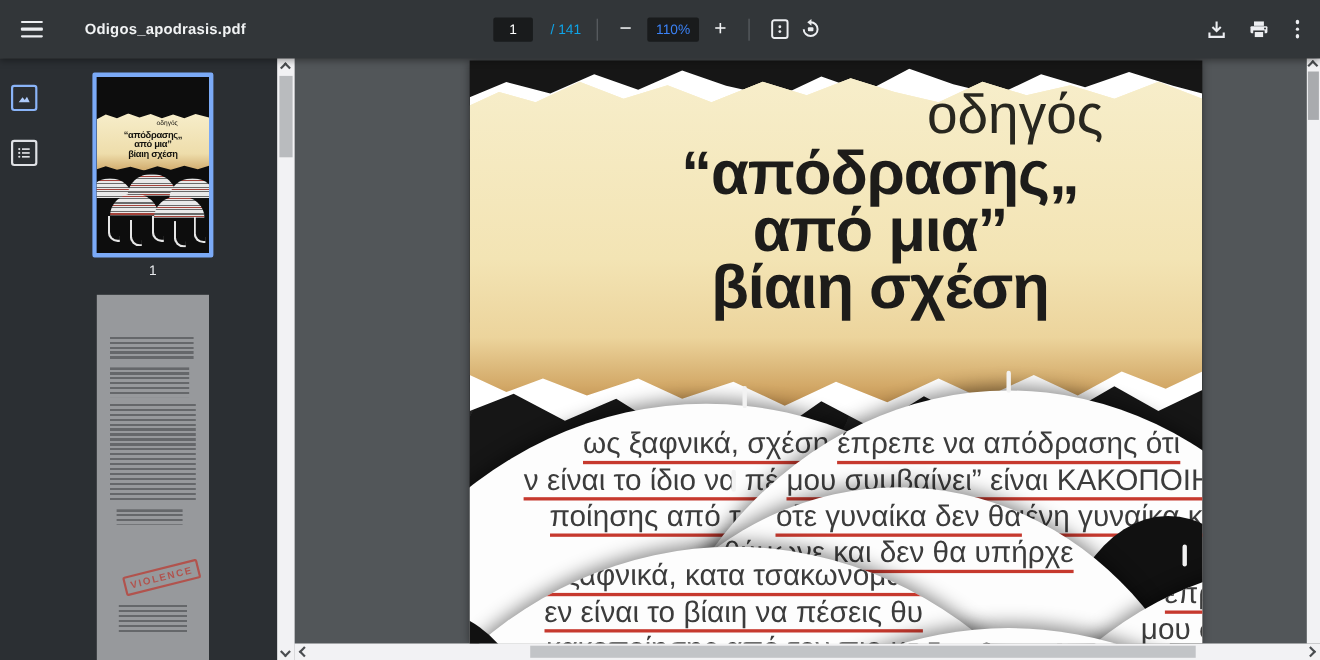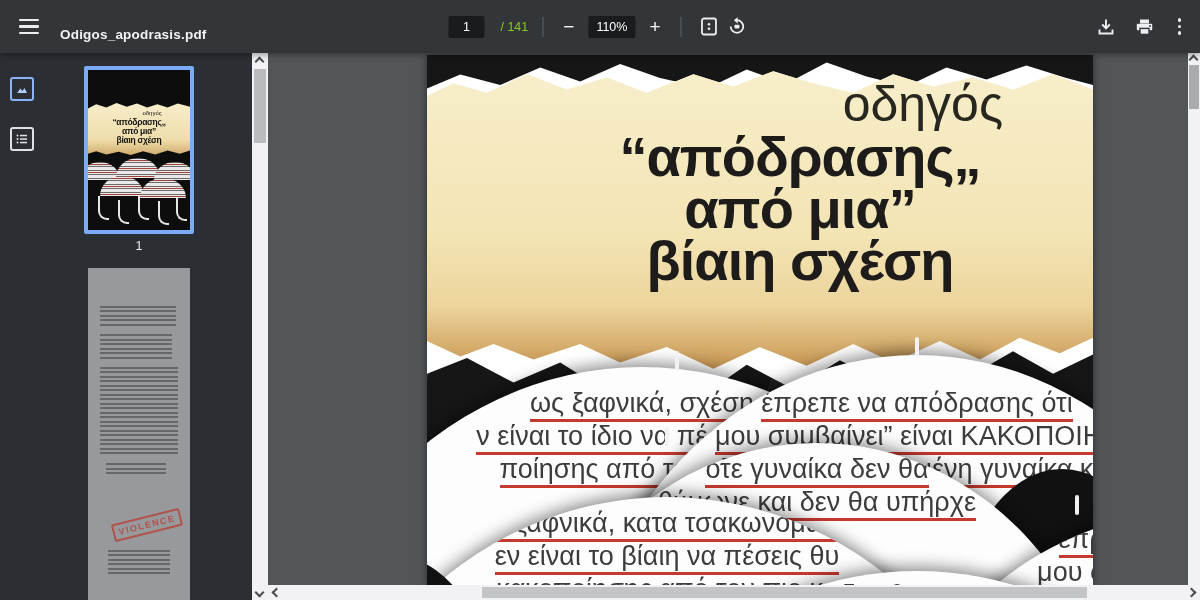--- a/index.html
+++ b/index.html
@@ -3,34 +3,34 @@
 <meta charset="utf-8">
 <style>
   * { margin:0; padding:0; box-sizing:border-box; }
   html,body { width:1200px; height:600px; overflow:hidden; background:#525659;
               font-family:"Liberation Sans", sans-serif; }
 
   
   .toolbar { position:absolute; left:0; top:0; width:1200px; height:53px;
              background:#323639; z-index:50; box-shadow:0 2px 6px rgba(0,0,0,.35);
              display:flex; align-items:center; }
-  .tb-left { display:flex; align-items:flex-end; margin-left:12px; }
+  .tb-left { display:flex; align-items:center; margin-left:12px;gap:17px; }
   .hamburger { width:34px; height:30px; display:flex; flex-direction:column;
                justify-content:center; gap:4px; cursor:pointer; padding:0 7px; }
   .hamburger i { display:block; height:2.5px; background:#eceef1; border-radius:1px; }
   .doc-title { color:#f1f3f4; font-size:13.5px; font-weight:700; margin-left:14px; letter-spacing:.2px; }
   .tb-center { position:absolute; left:50%; top:0; height:53px; transform:translateX(-50%);
                display:flex; align-items:center; }
   .page-input { width:36px; height:22px; background:#191b1c; border:none; border-radius:2px;
                 color:#fff; font-size:12.5px; text-align:center; font-family:"Liberation Sans",sans-serif; }
-  .page-total { color:#84cc16; font-size:12.5px; margin-left:16px; }
+  .page-total { color:#0ea5e9; font-size:12.5px; margin-left:16px; }
   .tb-sep { width:1px; height:20px; background:#5f6368; margin:0 14px; }
   .tb-btn { color:#f1f3f4; font-size:19px; line-height:1; background:none; border:none;
             cursor:pointer; padding:4px 6px; display:flex; align-items:center; }
-  .zoom-box { background:#191b1c; color:#ffffff; font-size:12.5px; border-radius:2px;
+  .zoom-box { background:#191b1c; color:#3b82f6; font-size:12.5px; border-radius:2px;
               padding:4px 8px; margin:0 8px; }
   .tb-right { position:absolute; right:10px; top:0; height:53px; display:flex; align-items:center; gap:10px; }
   .icon-btn { background:none; border:none; cursor:pointer; padding:5px; display:flex; align-items:center; }
   .kebab { display:flex; flex-direction:column; gap:3px; padding:5px 9px; cursor:pointer; }
   .kebab i { width:3.5px; height:3.5px; border-radius:50%; background:#eceef1; }
 
   
   .sidebar { position:absolute; left:0; top:53px; width:252px; height:547px;
              background:#2b2f33; overflow:hidden; }
   .view-btns { position:absolute; left:10px; top:24px; display:flex; flex-direction:column; gap:26px; }

